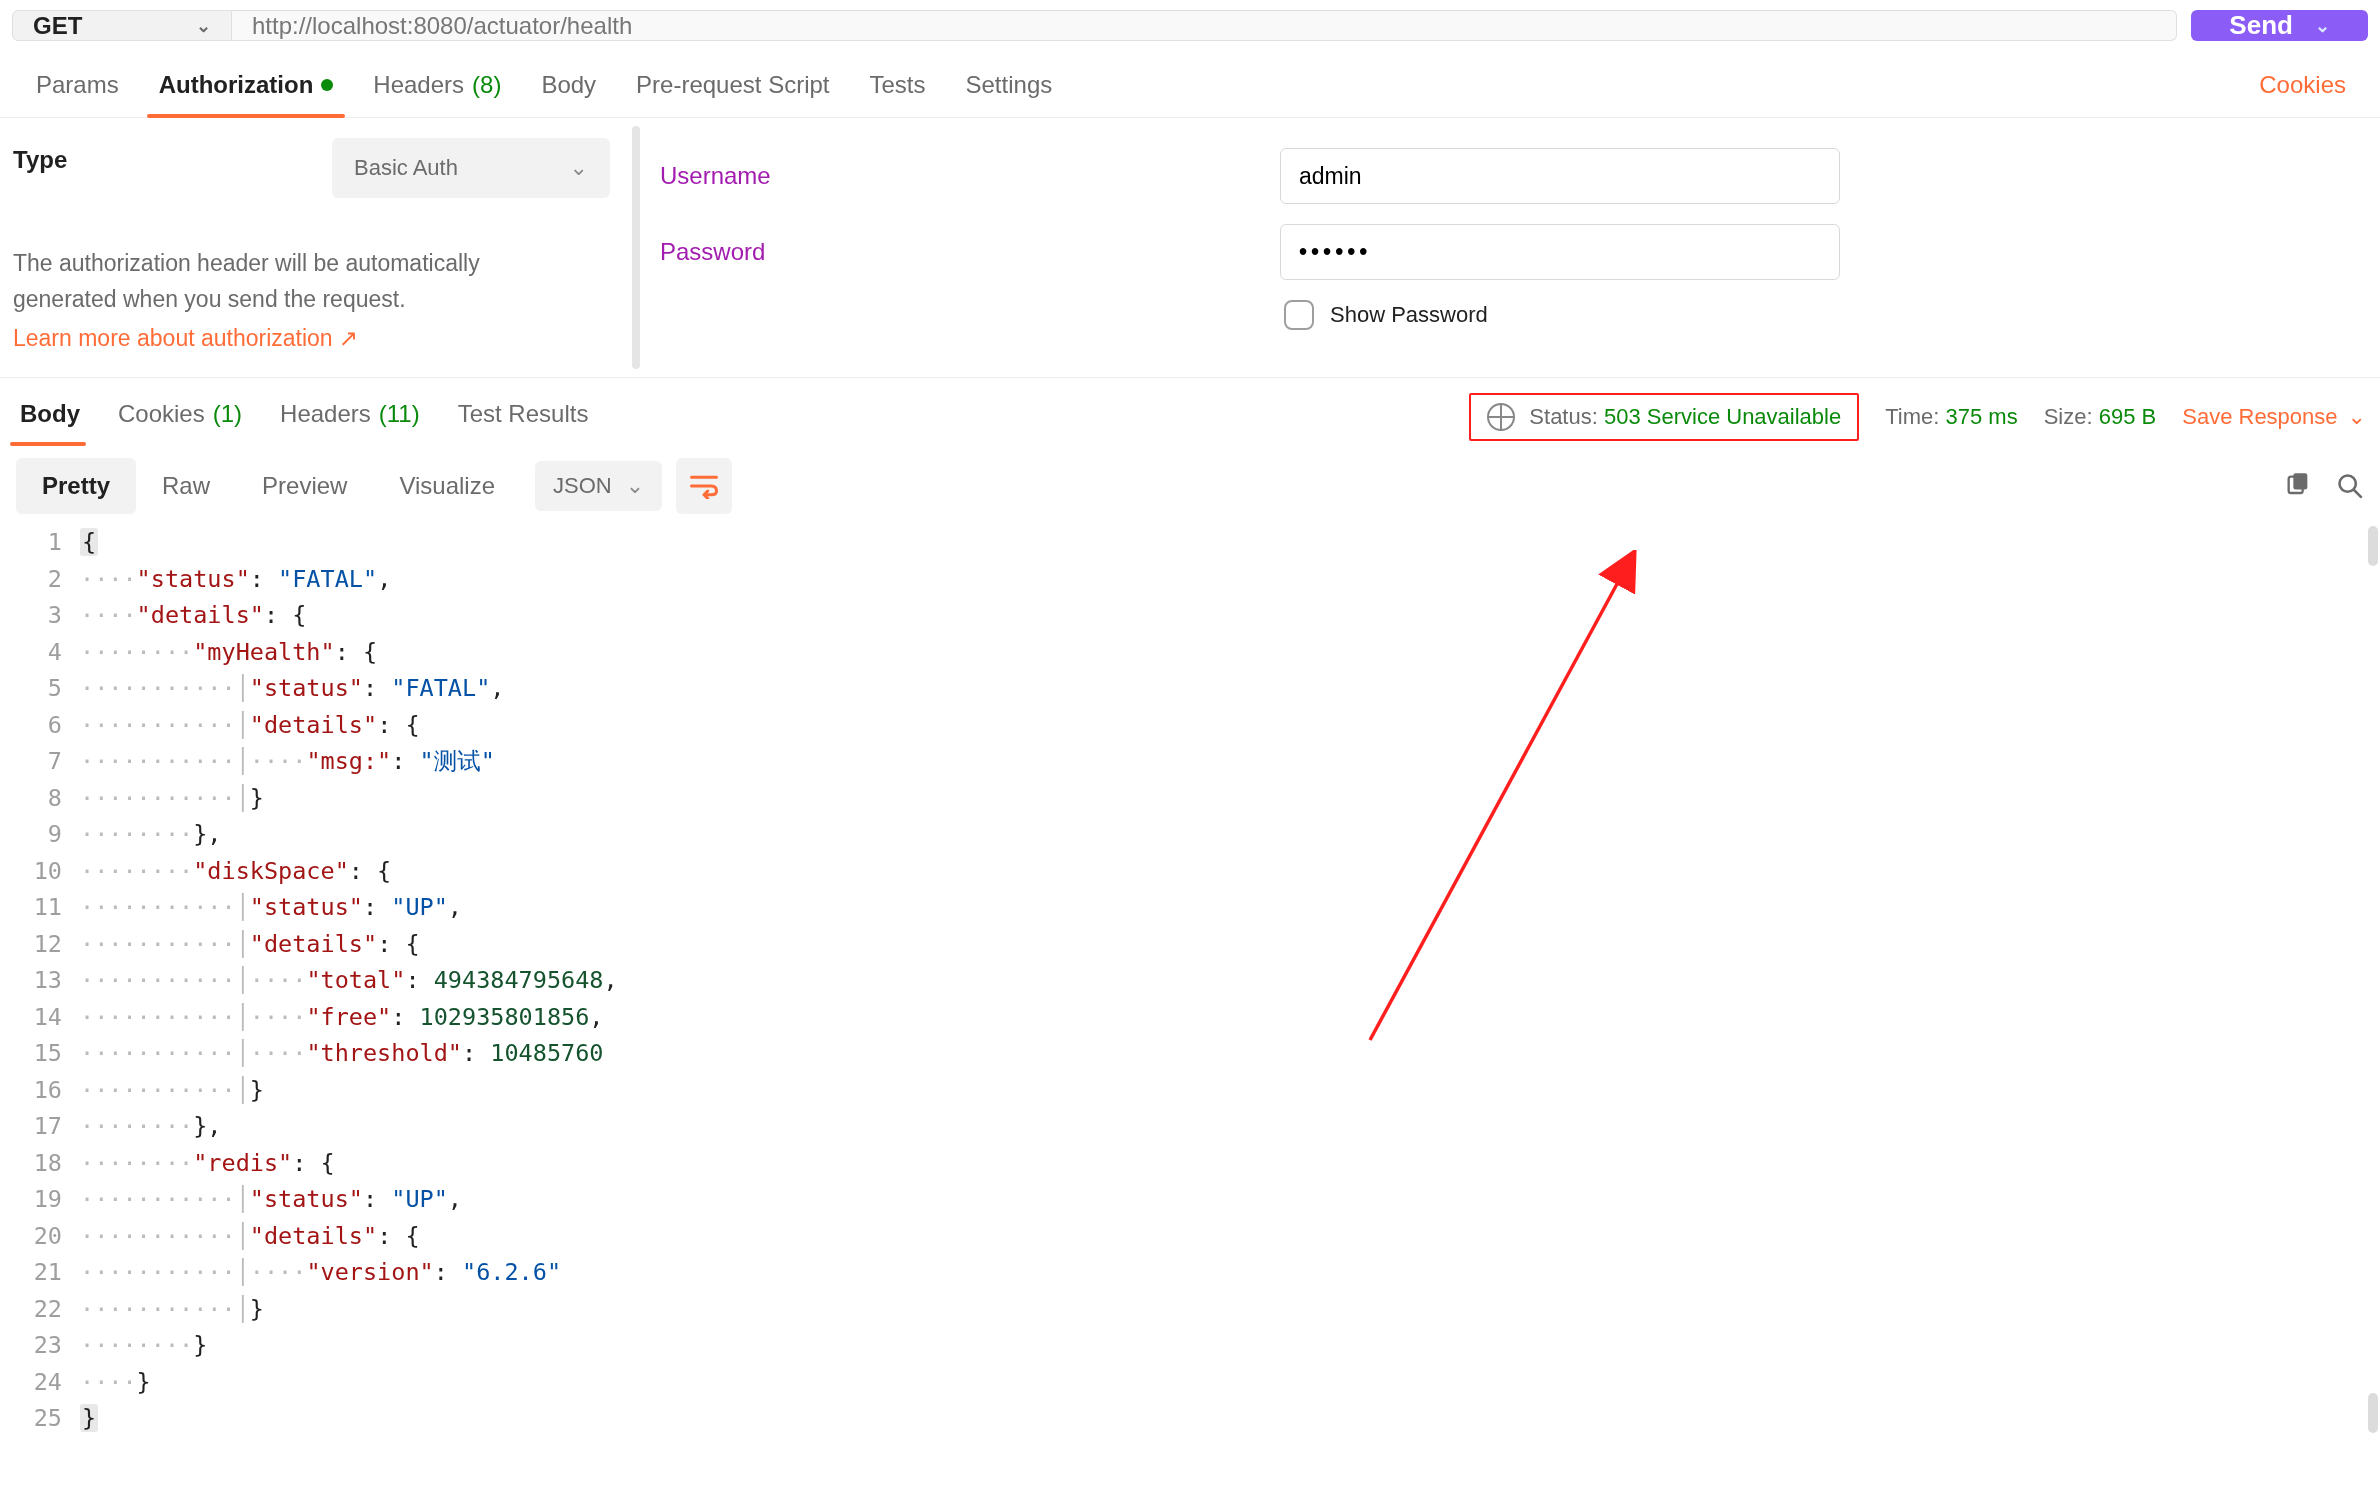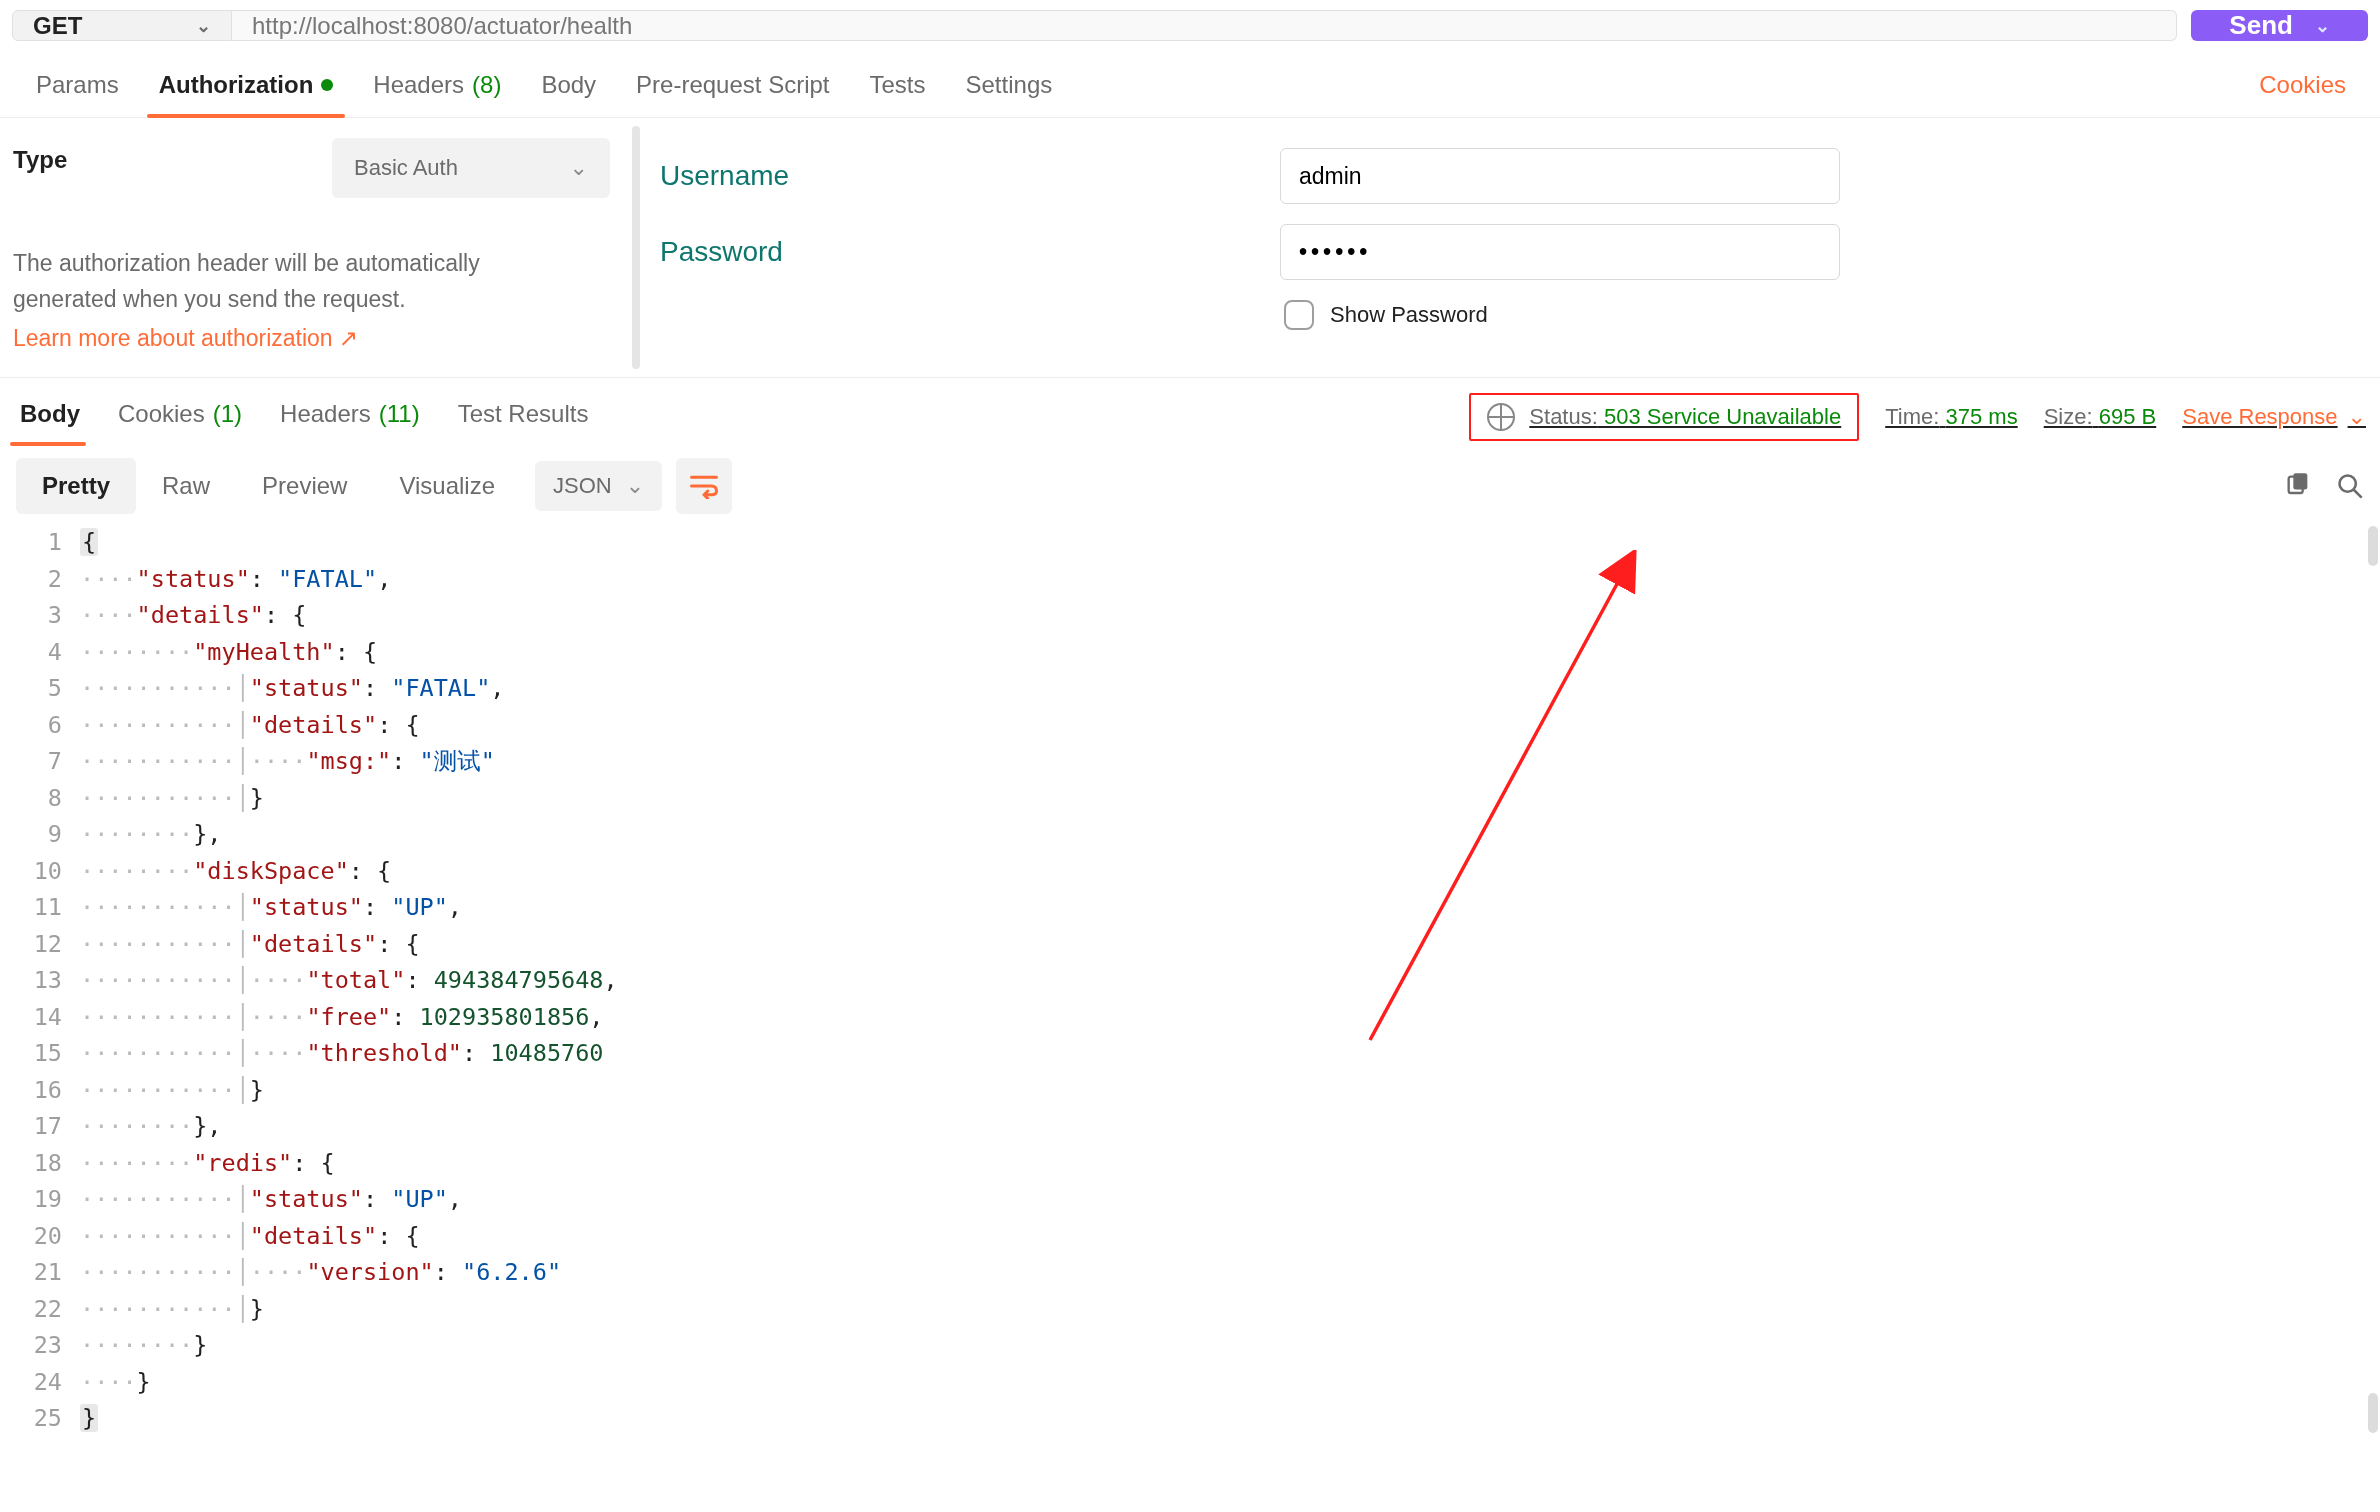--- a/index.html
+++ b/index.html
@@ -23,31 +23,31 @@
 
   .auth-area { display:flex; height:260px; border-bottom:1px solid #ececec; position:relative; }
   .auth-left { width:640px; padding:28px 18px 18px 13px; position:relative; }
   .auth-left .lbl { font-weight:700; font-size:24px; color:#212121; }
   .auth-dd { position:absolute; right:30px; top:20px; width:278px; height:60px; background:#f2f2f2; border-radius:6px; display:flex; align-items:center; justify-content:space-between; padding:0 22px; color:#6b6b6b; font-size:22px; }
   .auth-desc { color:#6b6b6b; font-size:23px; line-height:1.55; margin-top:72px; padding-right:34px;}
   .learn { color:#ff6c37; font-size:23px; display:inline-flex; align-items:center; gap:6px; margin-top:8px;}
   .sep-scroll { position:absolute; right:0; top:8px; bottom:8px; width:8px; background:#e5e5e5; border-radius:4px; }
   .auth-right { flex:1; padding:20px 20px; }
   .field-row { display:flex; align-items:center; gap:60px; padding:10px 0; }
-  .field-label { width:560px; color:#0f766e; font-size:28px; }
+  .field-label { width:560px; color:#a21caf; font-size:24px; }
   .field-input { width:560px; height:56px; border:1px solid #d9d9d9; border-radius:6px; background:#fff; padding:0 18px; font-size:23px; color:#000000; display:flex; align-items:center; }
   .pw-dots { letter-spacing:4px; font-weight:900; }
   .chk-row { display:flex; align-items:center; gap:16px; padding:10px 0 0 624px; }
   .chkbox { width:30px; height:30px; border:2px solid #9e9e9e; border-radius:8px; }
 
   .resp-tabs { display:flex; align-items:center; padding:12px 14px 0 10px; position:relative; }
   .resp-tab { padding:10px 18px 16px 10px; color:#6b6b6b; font-size:24px; display:flex; align-items:center; gap:8px; position:relative; margin-right:10px;}
   .resp-tab.active { color:#212121; font-weight:600; }
   .resp-tab.active::after { content:""; position:absolute; left:0; right:12px; bottom:-2px; height:4px; background:#ff6c37; border-radius:2px; }
-  .resp-meta { margin-left:auto; display:flex; align-items:center; gap:26px; font-size:22px;text-decoration:underline; }
+  .resp-meta { margin-left:auto; display:flex; align-items:center; gap:26px; font-size:22px; }
   .globe { width:28px; height:28px; border:2px solid #888; border-radius:50%; position:relative; }
   .globe::before { content:""; position:absolute; left:50%; top:0; bottom:0; width:2px; background:#888; transform:translateX(-50%);}
   .globe::after { content:""; position:absolute; top:50%; left:0; right:0; height:2px; background:#888; transform:translateY(-50%);}
   .meta-box { border:2px solid #ff1e1e; border-radius:2px; display:flex; align-items:center; gap:14px; padding:8px 16px; }
   .meta-label { color:#6b6b6b; }
   .meta-green { color:#0a8a0a; }
   .save-resp { color:#ff6c37; font-weight:500; display:flex; align-items:center; gap:10px; }
 
   .viewer-bar { display:flex; align-items:center; gap:14px; padding:14px 16px 8px 16px; }
   .seg { display:flex; background:transparent; }

